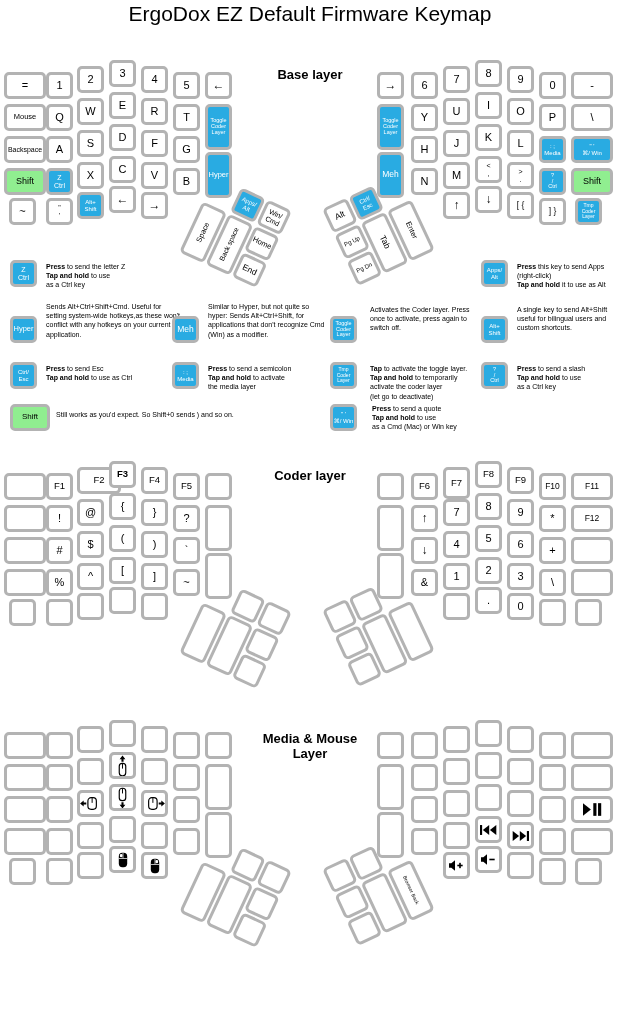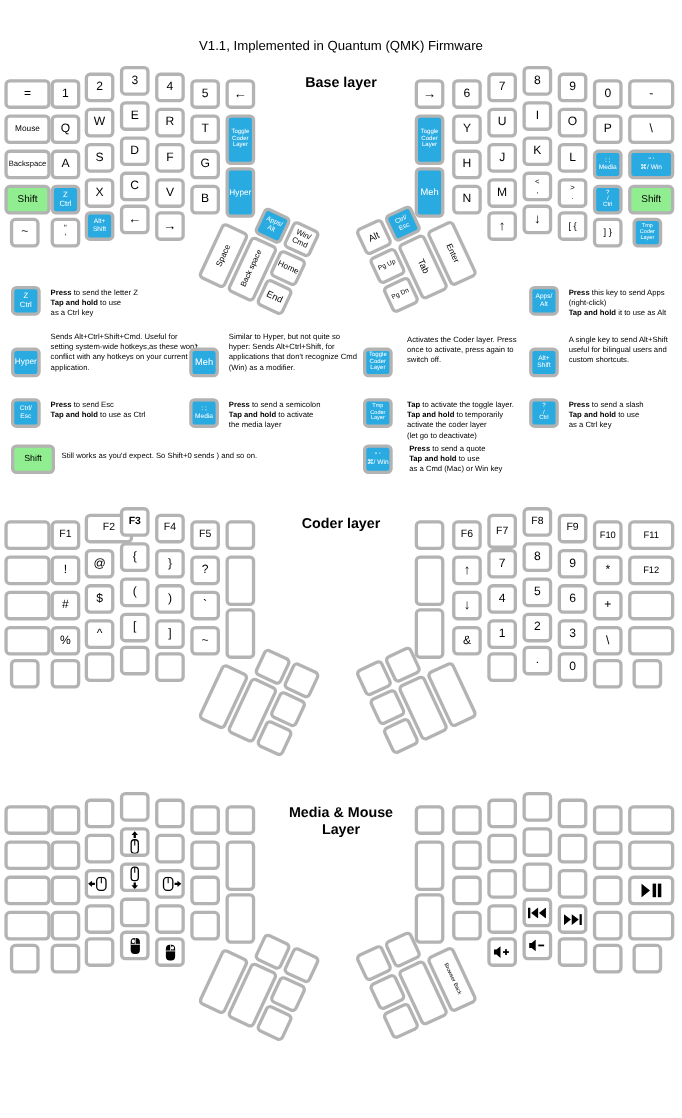--- a/index.html
+++ b/index.html
@@ -18,21 +18,21 @@
   .key svg{display:block}
   .thumb{position:absolute;width:86px;height:86px;transform-origin:0 0}
   .ltext{position:absolute;font-size:7px;line-height:1.32}
   .ltext b{font-weight:700}
   .footnote{position:absolute;left:7px;top:983px;font-size:10.5px;line-height:1.35;white-space:pre-line}
 </style>
 </head>
 <body>
 
 <div id="board">
-  <div class="subtitle">V1.1, Implemented in Quantum (QMK) Firmware</div>
+  <div class="page-title">ErgoDox EZ Default Firmware Keymap</div>
   <div class="layer-title" id="lt0">Base layer</div>
   <div class="layer-title" id="lt1">Coder layer</div>
   <div class="layer-title" id="lt2">Media &amp; Mouse
 Layer</div>
 <div class="key" style="left: 4px; top: 72px; width: 42px; height: 27px;">
       <div class="lab" style="font-size: 11px;">=</div>
     </div>
     <div class="key" style="left: 46px; top: 72px; width: 27px; height: 27px;">
       <div class="lab" style="font-size: 11px;">1</div>
     </div>

